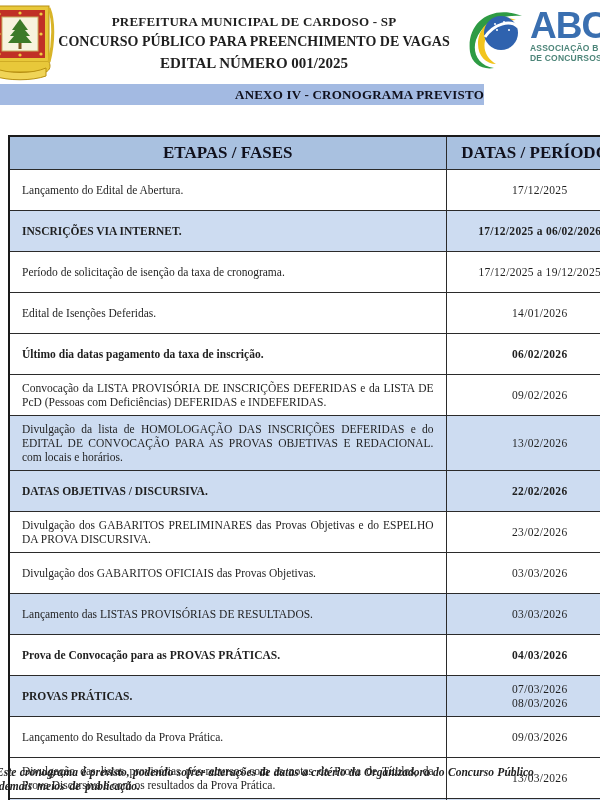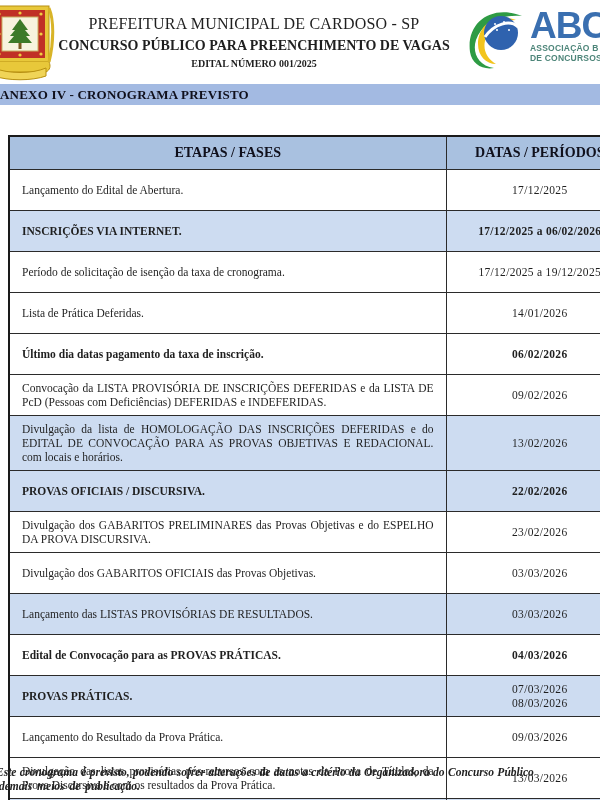--- a/index.html
+++ b/index.html
@@ -8,44 +8,44 @@
     background:#ffffff;
     font-family:"Liberation Serif", serif;
     color:#1f1f1f;
     -webkit-font-smoothing:antialiased;
   }
   
   .page-header{position:absolute;top:0;left:0;width:600px;height:84px;display:flex;}
   .crest-wrap{width:58px;margin-left:-12px;position:relative;flex:none;}
   .crest-wrap svg{position:absolute;top:2px;left:0;}
   .head-center{flex:1;text-align:center;padding-top:13px;line-height:1.35;}
-  .head-line1{font-size:16px;font-weight:normal;letter-spacing:.2px;}
+  .head-line1{font-size:13px;font-weight:bold;letter-spacing:.2px;}
   .head-line2{font-size:14px;font-weight:bold;margin-top:2px;}
-  .head-line3{font-size:10px;font-weight:bold;margin-top:2px;}
+  .head-line3{font-size:15px;font-weight:bold;margin-top:2px;}
   .logo-wrap{width:158px;flex:none;position:relative;margin-right:-20px;}
   .logo-swoosh{position:absolute;top:6px;left:2px;}
   .logo-text{position:absolute;top:8px;left:68px;width:120px;}
   .logo-abbr{font-family:"Liberation Sans",sans-serif;font-size:37px;font-weight:bold;color:#3a6fb0;line-height:.95;letter-spacing:-1px;}
   .logo-sub{font-family:"Liberation Sans",sans-serif;font-size:8.5px;font-weight:bold;color:#4d8579;line-height:1.2;letter-spacing:.2px;}
   
   .banner{
-    position:absolute;top:84px;left:0;width:600px;height:21px;
-    background:#a3bae2;display:flex;align-items:center;justify-content:flex-start;
+    position:absolute;top:84px;left:0;width:484px;height:21px;
+    background:#a3bae2;display:flex;align-items:center;justify-content:flex-end;
   }
   .banner span{font-size:13px;font-weight:bold;color:#10101c;letter-spacing:.2px;}
   
   .sched{
     position:absolute;top:135px;left:8px;width:625px;
     border-collapse:collapse;table-layout:fixed;
     border:2px solid #1a1a1a;
     font-size:11.5px;line-height:14px;
   }
   .sched th,.sched td{border:1px solid #2b2b2b;}
   .sched th{
-    background:#a9c1e0;height:30px;font-size:14px;font-weight:bold;
+    background:#a9c1e0;height:30px;font-size:17px;font-weight:bold;
     color:#10101c;
   }
   .sched col.c1{width:437px;}
   .sched col.c2{width:188px;}
   .sched td{height:28px;}
   .sched td.etapa{padding:6px 12px 6px 12px;text-align:justify;margin-top:46px;}
   .sched td.date{text-align:center;vertical-align:middle;letter-spacing:.3px;}
   .sched tr.hl{background:#cddcf1;}
   .sched tr.bold{font-weight:bold;}
   
@@ -146,53 +146,53 @@
       </tr>
       <tr class="hl bold">
         <td class="etapa">INSCRIÇÕES VIA INTERNET.</td>
         <td class="date">17/12/2025 a 06/02/2026</td>
       </tr>
       <tr>
         <td class="etapa">Período de solicitação de isenção da taxa de cronograma.</td>
         <td class="date">17/12/2025 a 19/12/2025</td>
       </tr>
       <tr>
-        <td class="etapa">Lista de Prática Deferidas.</td>
+        <td class="etapa">Edital de Isenções Deferidas.</td>
         <td class="date">14/01/2026</td>
       </tr>
       <tr class="bold">
         <td class="etapa">Último dia datas pagamento da taxa de inscrição.</td>
         <td class="date">06/02/2026</td>
       </tr>
       <tr>
         <td class="etapa">Convocação da LISTA PROVISÓRIA DE INSCRIÇÕES DEFERIDAS e da LISTA DE PcD (Pessoas com Deficiências) DEFERIDAS e INDEFERIDAS.</td>
         <td class="date">09/02/2026</td>
       </tr>
       <tr class="hl">
         <td class="etapa">Divulgação da lista de HOMOLOGAÇÃO DAS INSCRIÇÕES DEFERIDAS e do EDITAL DE CONVOCAÇÃO PARA AS PROVAS OBJETIVAS E REDACIONAL. com locais e horários.</td>
         <td class="date">13/02/2026</td>
       </tr>
       <tr class="hl bold">
-        <td class="etapa">PROVAS OFICIAIS / DISCURSIVA.</td>
+        <td class="etapa">DATAS OBJETIVAS / DISCURSIVA.</td>
         <td class="date">22/02/2026</td>
       </tr>
       <tr>
         <td class="etapa">Divulgação dos GABARITOS PRELIMINARES das Provas Objetivas e do ESPELHO DA PROVA DISCURSIVA.</td>
         <td class="date">23/02/2026</td>
       </tr>
       <tr>
         <td class="etapa">Divulgação dos GABARITOS OFICIAIS das Provas Objetivas.</td>
         <td class="date">03/03/2026</td>
       </tr>
       <tr class="hl">
         <td class="etapa">Lançamento das LISTAS PROVISÓRIAS DE RESULTADOS.</td>
         <td class="date">03/03/2026</td>
       </tr>
       <tr class="bold">
-        <td class="etapa">Edital de Convocação para as PROVAS PRÁTICAS.</td>
+        <td class="etapa">Prova de Convocação para as PROVAS PRÁTICAS.</td>
         <td class="date">04/03/2026</td>
       </tr>
       <tr class="hl bold">
         <td class="etapa">PROVAS PRÁTICAS.</td>
         <td class="date" style="font-weight: normal;">
           <div>07/03/2026</div>
           <div>08/03/2026</div>
         </td>
       </tr>
       <tr>

